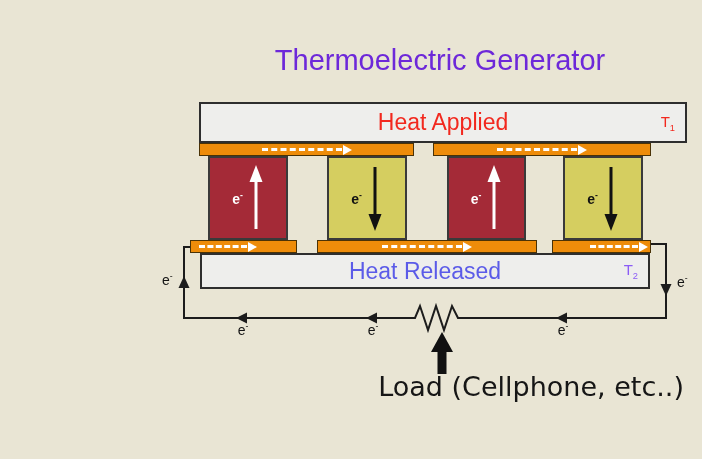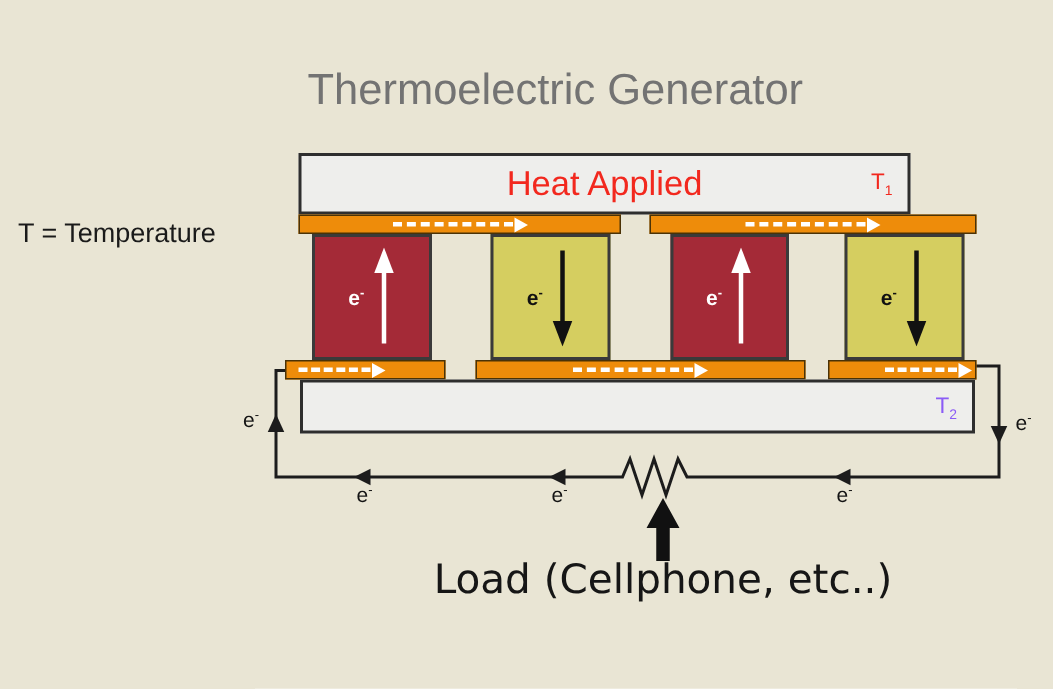--- a/index.html
+++ b/index.html
@@ -3,36 +3,36 @@
 <meta charset="utf-8">
 <style>
   html,body { margin:0; padding:0; }
   .canvas {
     position:relative; width:702px; height:459px;
     background:#e9e5d4; overflow:hidden;
     font-family:"Liberation Sans", sans-serif; color:#1a1a1a;
   }
   .title {
     position:absolute; left:205px; top:44px; width:470px;
-    font-size:29px; text-align:left; color:#737373;
+    font-size:29px; text-align:center; color:#6d28d9;
   }
   .legend { position:absolute; left:12px; top:141px; font-size:18px; line-height:28px; }
   .legend-compare { padding-left:46px; font-size:19px; }
   .red  { color:#ee2419; }
   .blue { color:#2e2ee0; }
   .dark { color:#161616; }
   sup { font-size:0.62em; }
   sub { font-size:0.62em; }
 
   .plate {
     position:absolute; box-sizing:border-box;
     background:#eeeeec; border:2px solid #2e2e2e;
     display:flex; align-items:center; justify-content:center;
   }
-  .top-plate    { left:199px; top:102px; width:408px; height:41px; }
+  .top-plate    { left:199px; top:102px; width:488px; height:41px; }
   .bottom-plate { left:200px; top:253px; width:450px; height:36px; }
   .plate-label  { font-size:23px; }
   .hot-text  { color:#f2281e; }
   .cold-text { color:#5b5be8; }
   .t2-text   { color:#8b5cf6; }
   .plate-temp { position:absolute; right:10px; font-size:15px; }
 
   .strip {
     position:absolute; height:13px; box-sizing:border-box;
     background:#ee8c0a; border:1px solid #4a3206;
@@ -67,33 +67,32 @@
   .block-4 { left:563px; width:80px; }
   .block-label { font-weight:bold; font-size:14px; }
 
   .wires { position:absolute; left:0; top:0; pointer-events:none; }
 
   .e-small { position:absolute; font-size:14px; color:#141414; }
   .center-x { transform:translateX(-50%); }
 
   .load-label {
     position:absolute; left:200px; top:371px; width:484px;
-    text-align:center; font-size:27px; color:#161616;
+    text-align:right; font-size:27px; color:#161616;
     font-family:"DejaVu Sans", sans-serif;
   }
 </style>
 </head>
 <body>
 
 <div class="canvas">
 
   <div class="title">Thermoelectric Generator</div>
 
   <div class="legend">
-    <div class="legend-line">T = Temperature</div>
   </div>
 
   <svg class="wires" width="702" height="459" viewBox="0 0 702 459">
     <path d="M192,247 H184 V318 H415 L420,306 L428,330 L436,306 L444,330 L452,306 L458,318 H666 V244 H650" fill="none" stroke="#1c1c1c" stroke-width="2"></path>
     <polygon points="184,276 178.5,288 189.5,288" fill="#1c1c1c"></polygon>
     <polygon points="236,318 247,312.5 247,323.5" fill="#1c1c1c"></polygon>
     <polygon points="366,318 377,312.5 377,323.5" fill="#1c1c1c"></polygon>
     <polygon points="556,318 567,312.5 567,323.5" fill="#1c1c1c"></polygon>
     <polygon points="666,296 660.5,284 671.5,284" fill="#1c1c1c"></polygon>
     <polygon points="442,332 431,352 437.5,352 437.5,374 446.5,374 446.5,352 453,352" fill="#111111"></polygon>
@@ -159,20 +158,21 @@
       </span>
   </div>
   <div class="strip strip-br align-right">
     <span class="dash-arrow">
         <span class="dash-line w48"></span>
         <span class="dash-head"></span>
       </span>
   </div>
 
   <div class="plate bottom-plate">
+    <span class="plate-label cold-text">Heat Released</span>
     <span class="plate-temp t2-text"><span>T</span><sub>2</sub></span>
   </div>
 
   <span class="e-small" style="left:162px; top:271px;"><span>e</span><sup>-</sup></span>
   <span class="e-small center-x" style="left:243px; top:321px;"><span>e</span><sup>-</sup></span>
   <span class="e-small center-x" style="left:373px; top:321px;"><span>e</span><sup>-</sup></span>
   <span class="e-small center-x" style="left:563px; top:321px;"><span>e</span><sup>-</sup></span>
   <span class="e-small" style="left:677px; top:273px;"><span>e</span><sup>-</sup></span>
 
   <div class="load-label">Load (Cellphone, etc..)</div>

